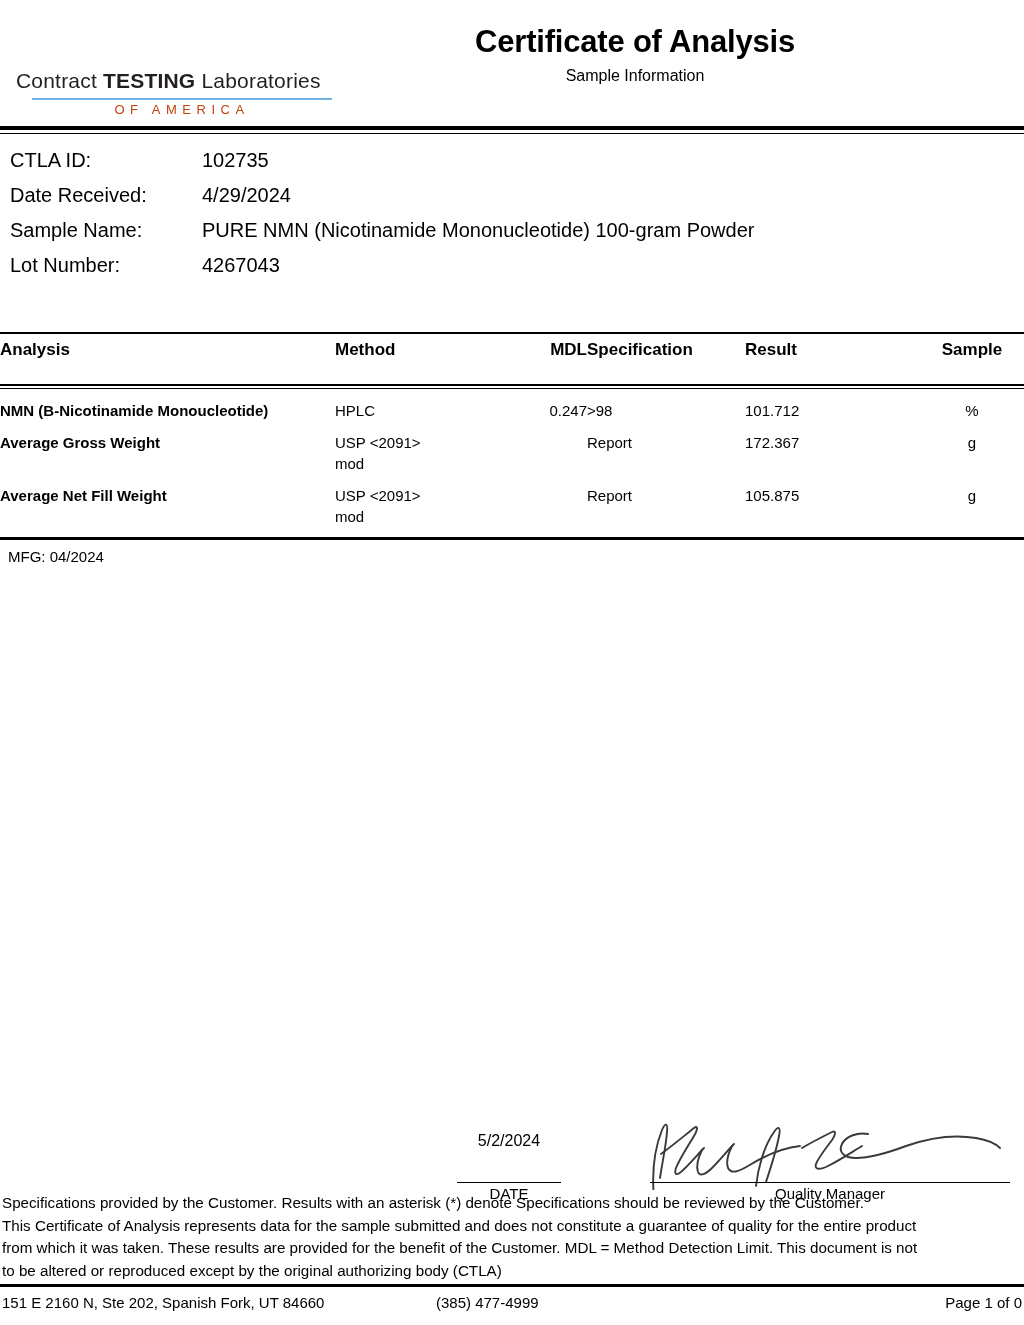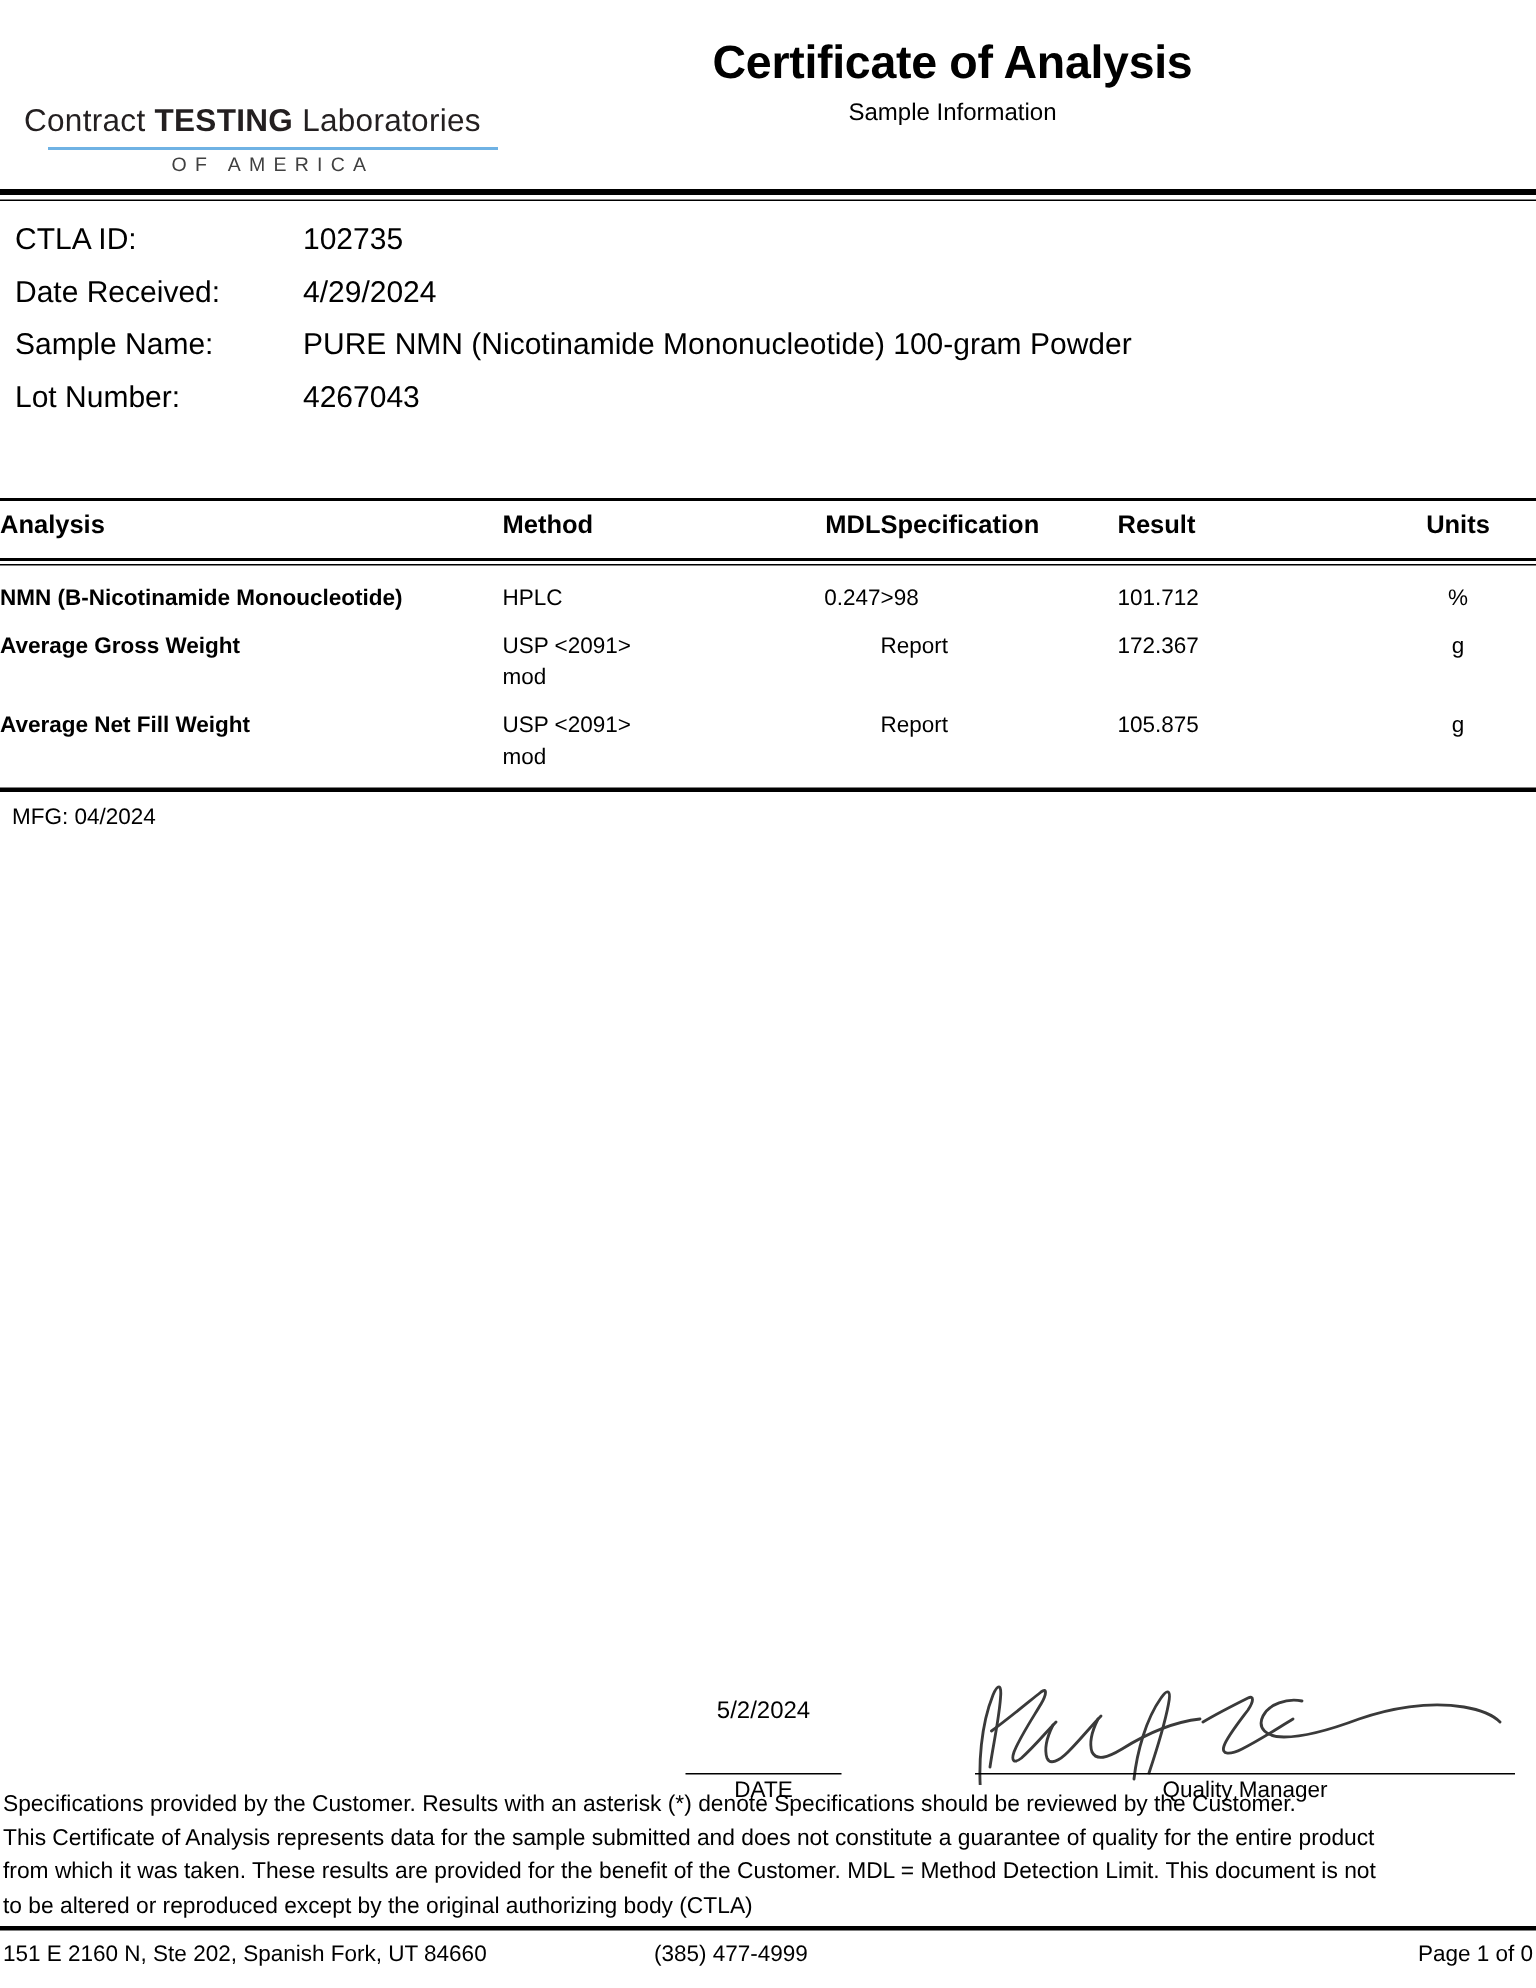--- a/index.html
+++ b/index.html
@@ -76,21 +76,21 @@
     height: 2px;
     background: #6fb2e4;
   }
   .logo-america {
     position: absolute;
     left: 18px; top: 100px;
     width: 300px;
     text-align: center;
     font-size: 13px;
     letter-spacing: 5.5px;
-    color: #404040;
+    color: #c2410c;
     font-weight: normal;
   }
 
   .title-block {
     position: absolute;
     left: 330px; top: 24px;
     width: 610px;
     text-align: center;
   }
   .doc-title {
@@ -155,21 +155,21 @@
     table-layout: fixed;
   }
   .tbl th, .tbl td {
     padding: 0;
     vertical-align: top;
     font-size: 15px;
   }
   .tbl thead th {
     font-size: 17px;
     font-weight: bold;
-    padding-bottom: 12px;
+    padding-bottom: 24px;
     line-height: 20px;
   }
   .th-analysis { width: 335px; text-align: left; padding-left: 10px; }
   .th-method   { width: 190px; text-align: left; }
   .th-mdl      { width: 62px;  text-align: right; }
   .th-spec     { width: 158px; text-align: left; padding-left: 10px; }
   .th-result   { width: 175px; text-align: left; }
   .th-units    { width: 104px; text-align: center; }
 
   .hdr-sep {
@@ -343,21 +343,21 @@
 
   <div class="results">
     <table class="tbl">
       <thead>
         <tr>
           <th class="th-analysis">Analysis</th>
           <th class="th-method">Method</th>
           <th class="th-mdl">MDL</th>
           <th class="th-spec">Specification</th>
           <th class="th-result">Result</th>
-          <th class="th-units">Units</th>
+          <th class="th-units">Sample</th>
         </tr>
       </thead>
     </table>
 
     <div class="hdr-sep"></div>
 
     <table class="tbl">
       <tbody>
         <tr>
           <td class="th-analysis cell-analysis">NMN (B-Nicotinamide Monoucleotide)</td>

